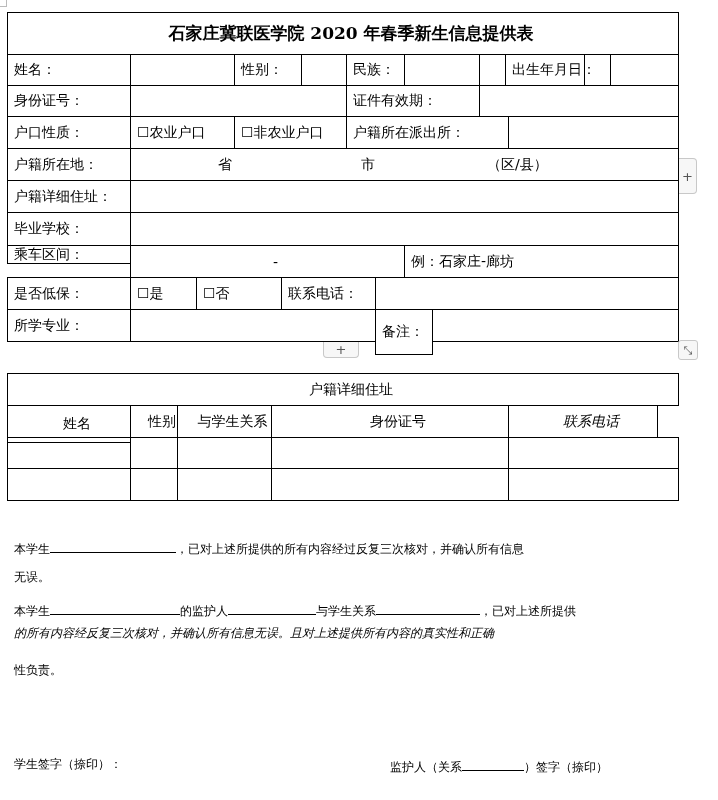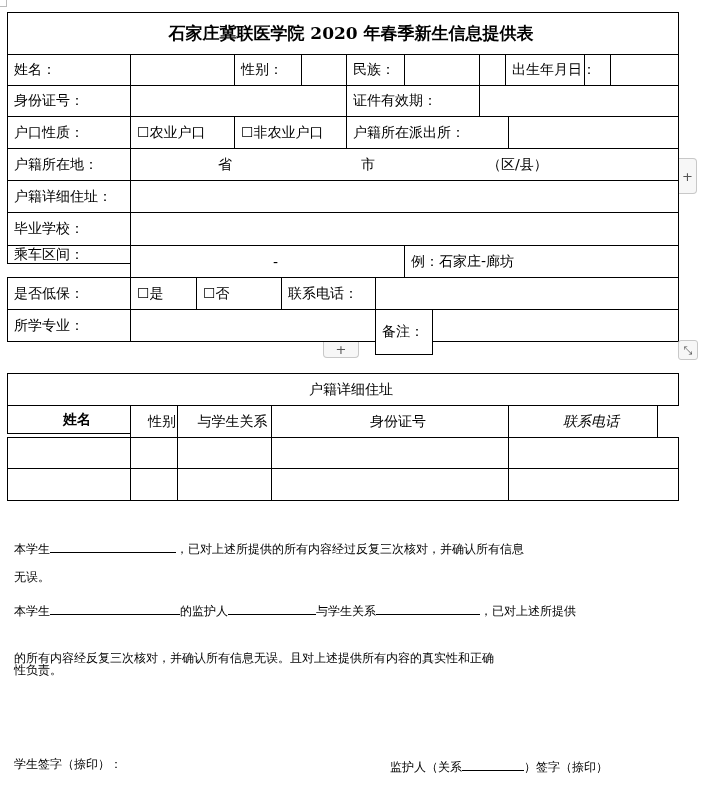--- a/index.html
+++ b/index.html
@@ -82,21 +82,21 @@
 <div class="handle" style="left:323px;top:342px;width:36px;height:16px;border-top:none;border-radius:0 0 4px 4px;">
   <span>+</span>
 </div>
 <div class="handle" style="left:678px;top:340px;width:20px;height:20px;font-size:11px;">
   <span>⤡</span>
 </div>
 
 <div>
   <div class="cell center" style="left:7px;top:373px;width:672px;height:33px;">户籍详细住址</div>
 
-  <div class="cell center" style="left:7px;top:405px;width:124px;height:29px;font-weight:bold;">姓名</div>
+  <div class="cell center" style="left:7px;top:405px;width:124px;height:38px;">姓名</div>
   <div class="cell center" style="left:130px;top:405px;width:48px;height:33px;">性别</div>
   <div class="cell center" style="left:177px;top:405px;width:95px;height:33px;">与学生关系</div>
   <div class="cell center" style="left:271px;top:405px;width:238px;height:33px;">身份证号</div>
   <div class="cell center" style="left:508px;top:405px;width:150px;height:33px;font-style:italic;">联系电话</div>
 
   <div>
     <div class="cell" style="left:7px;top:437px;width:124px;height:32px;"></div>
     <div class="cell" style="left:130px;top:437px;width:48px;height:32px;"></div>
     <div class="cell" style="left:177px;top:437px;width:95px;height:32px;"></div>
     <div class="cell" style="left:271px;top:437px;width:238px;height:32px;"></div>
@@ -112,20 +112,20 @@
 </div>
 
 <div>
   <div class="para" style="top:538px;">
     <span>本学生</span><span class="uline" style="width:126px;"></span><span>，已对上述所提供的所有内容经过反复三次核对，并确认所有信息</span>
   </div>
   <div class="para" style="top:569px;">无误。</div>
   <div class="para" style="top:600px;">
     <span>本学生</span><span class="uline" style="width:130px;"></span><span>的监护人</span><span class="uline" style="width:88px;"></span><span>与学生关系</span><span class="uline" style="width:104px;"></span><span>，已对上述所提供</span>
   </div>
-  <div class="para" style="top:650px;">的所有内容经反复三次核对，并确认所有信息无误。且对上述提供所有内容的真实性和正确</div>
+  <div class="para" style="top:625px;font-style:italic;">的所有内容经反复三次核对，并确认所有信息无误。且对上述提供所有内容的真实性和正确</div>
   <div class="para" style="top:662px;">性负责。</div>
 </div>
 
 <div class="para" style="top:756px;">学生签字（捺印）：</div>
 <div class="para" style="left:390px;top:756px;">
   <span>监护人（关系</span><span class="uline" style="width:62px;"></span><span>）签字（捺印）</span>
 </div>
 
 </body></html>

